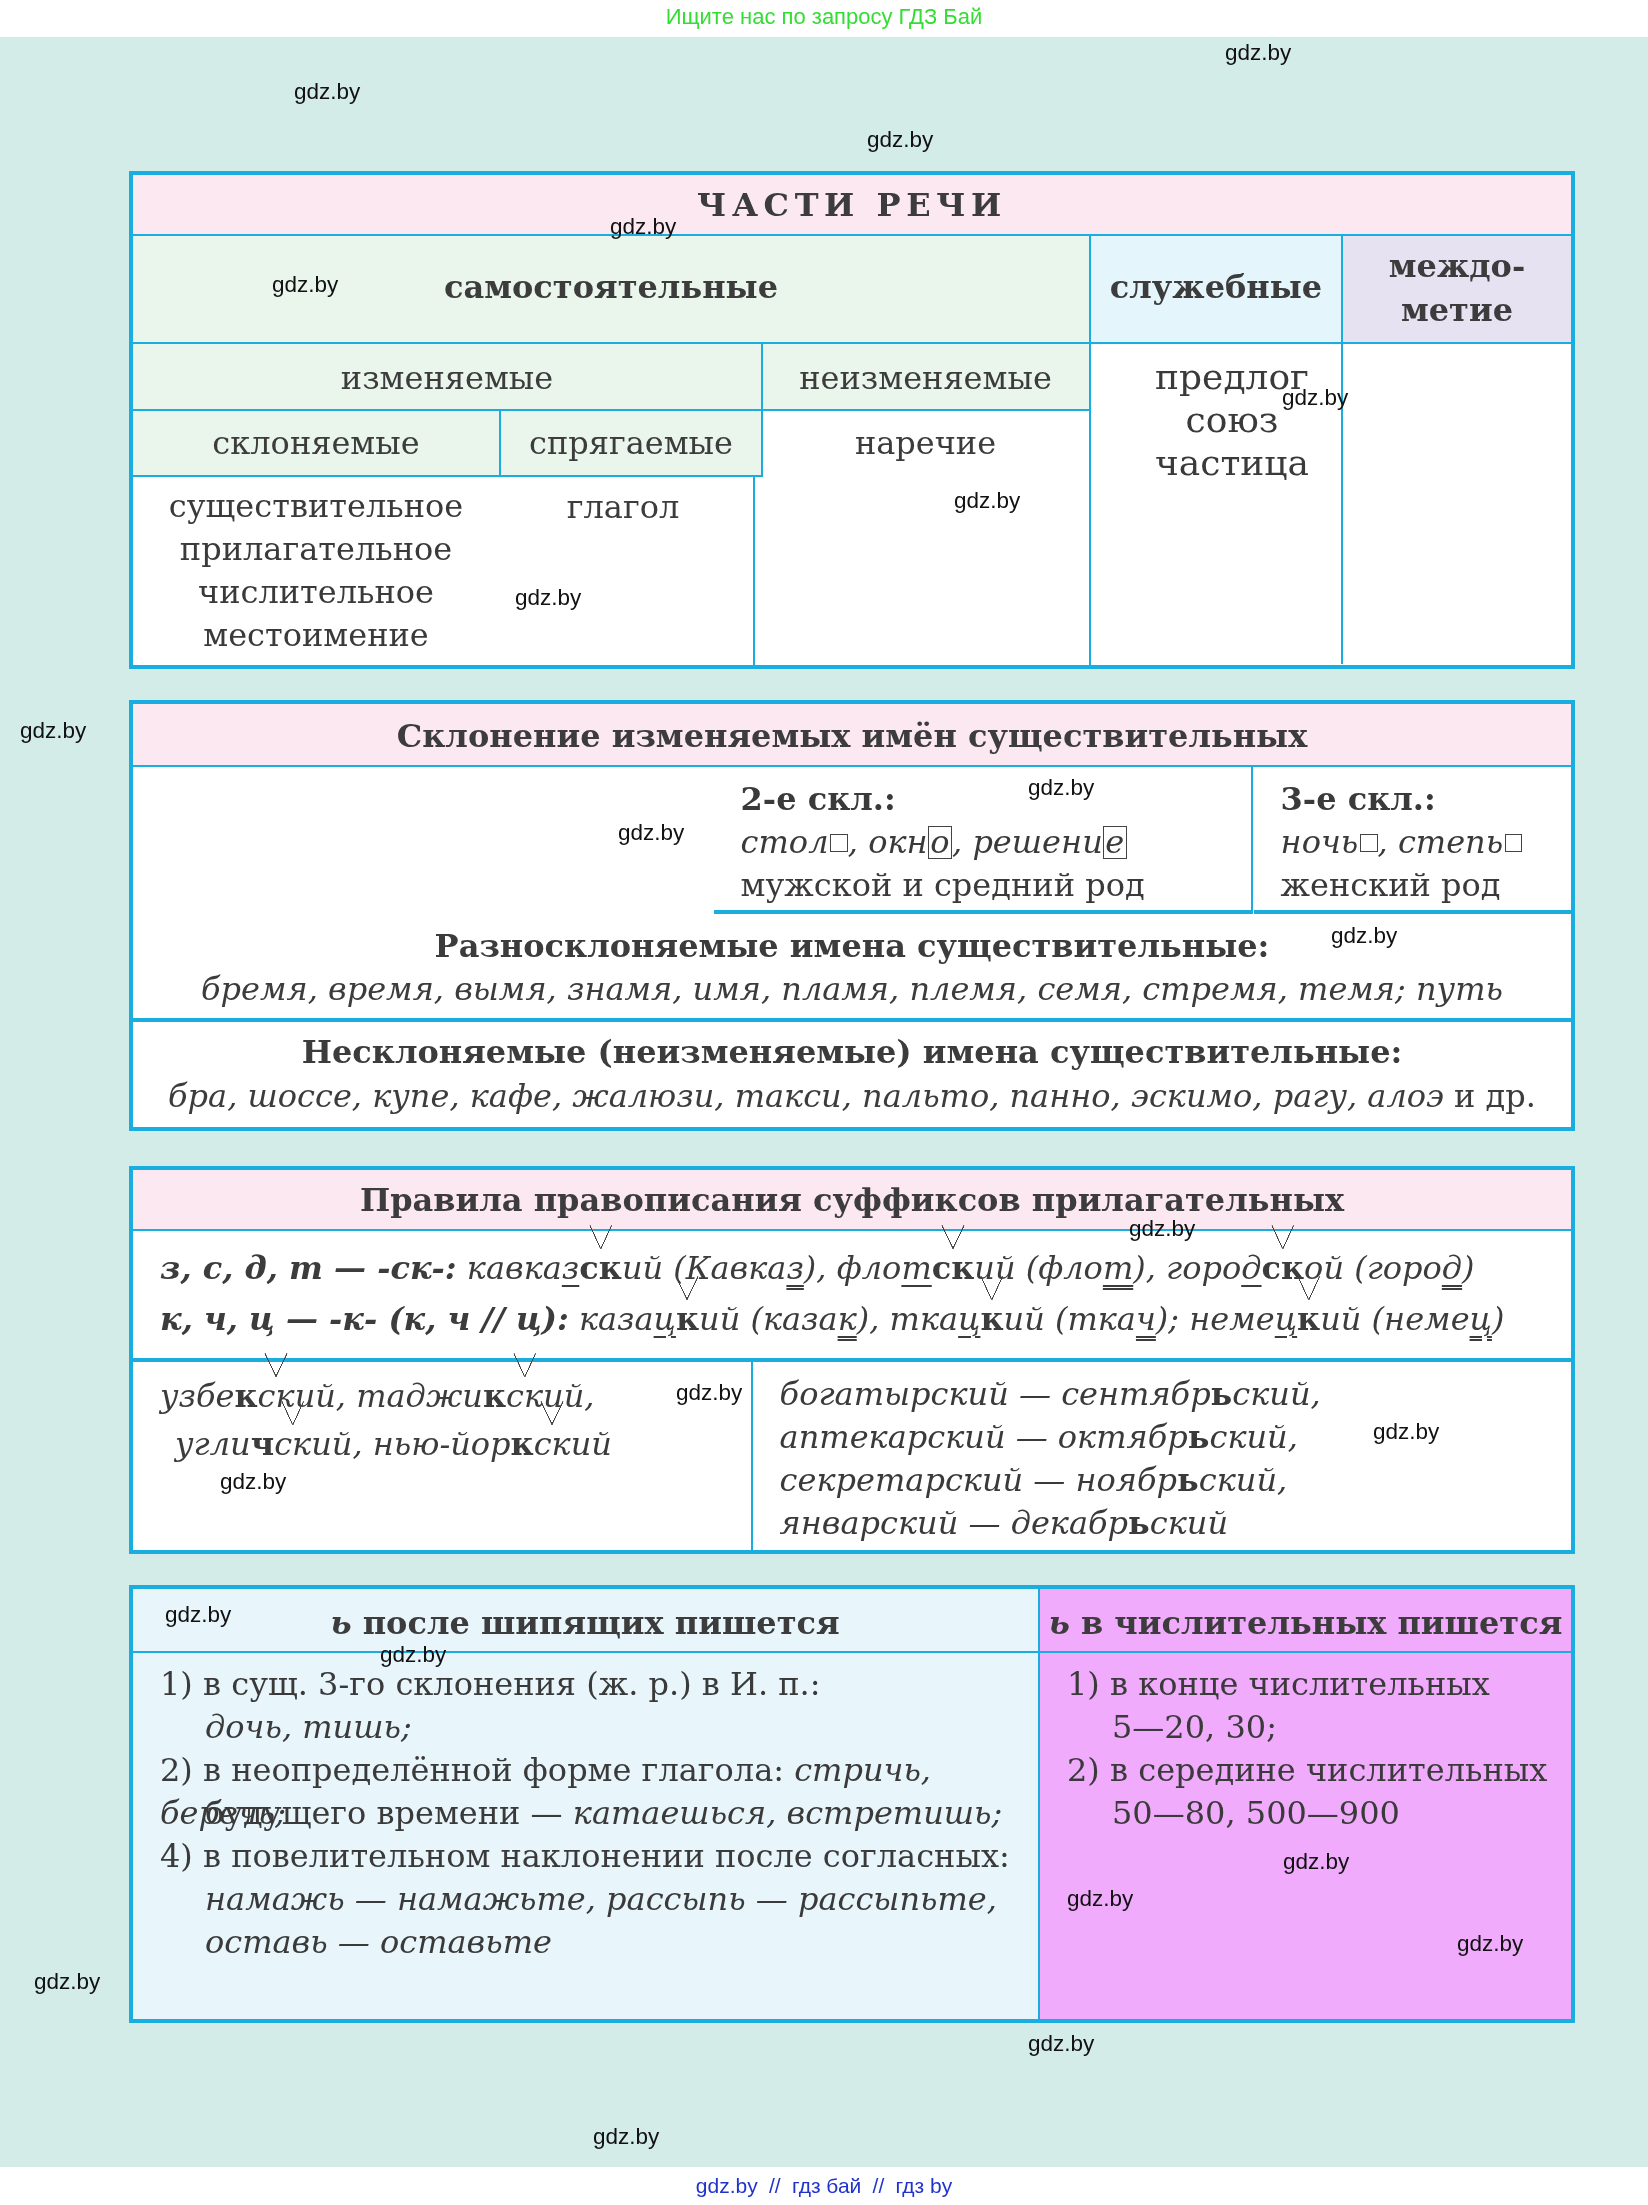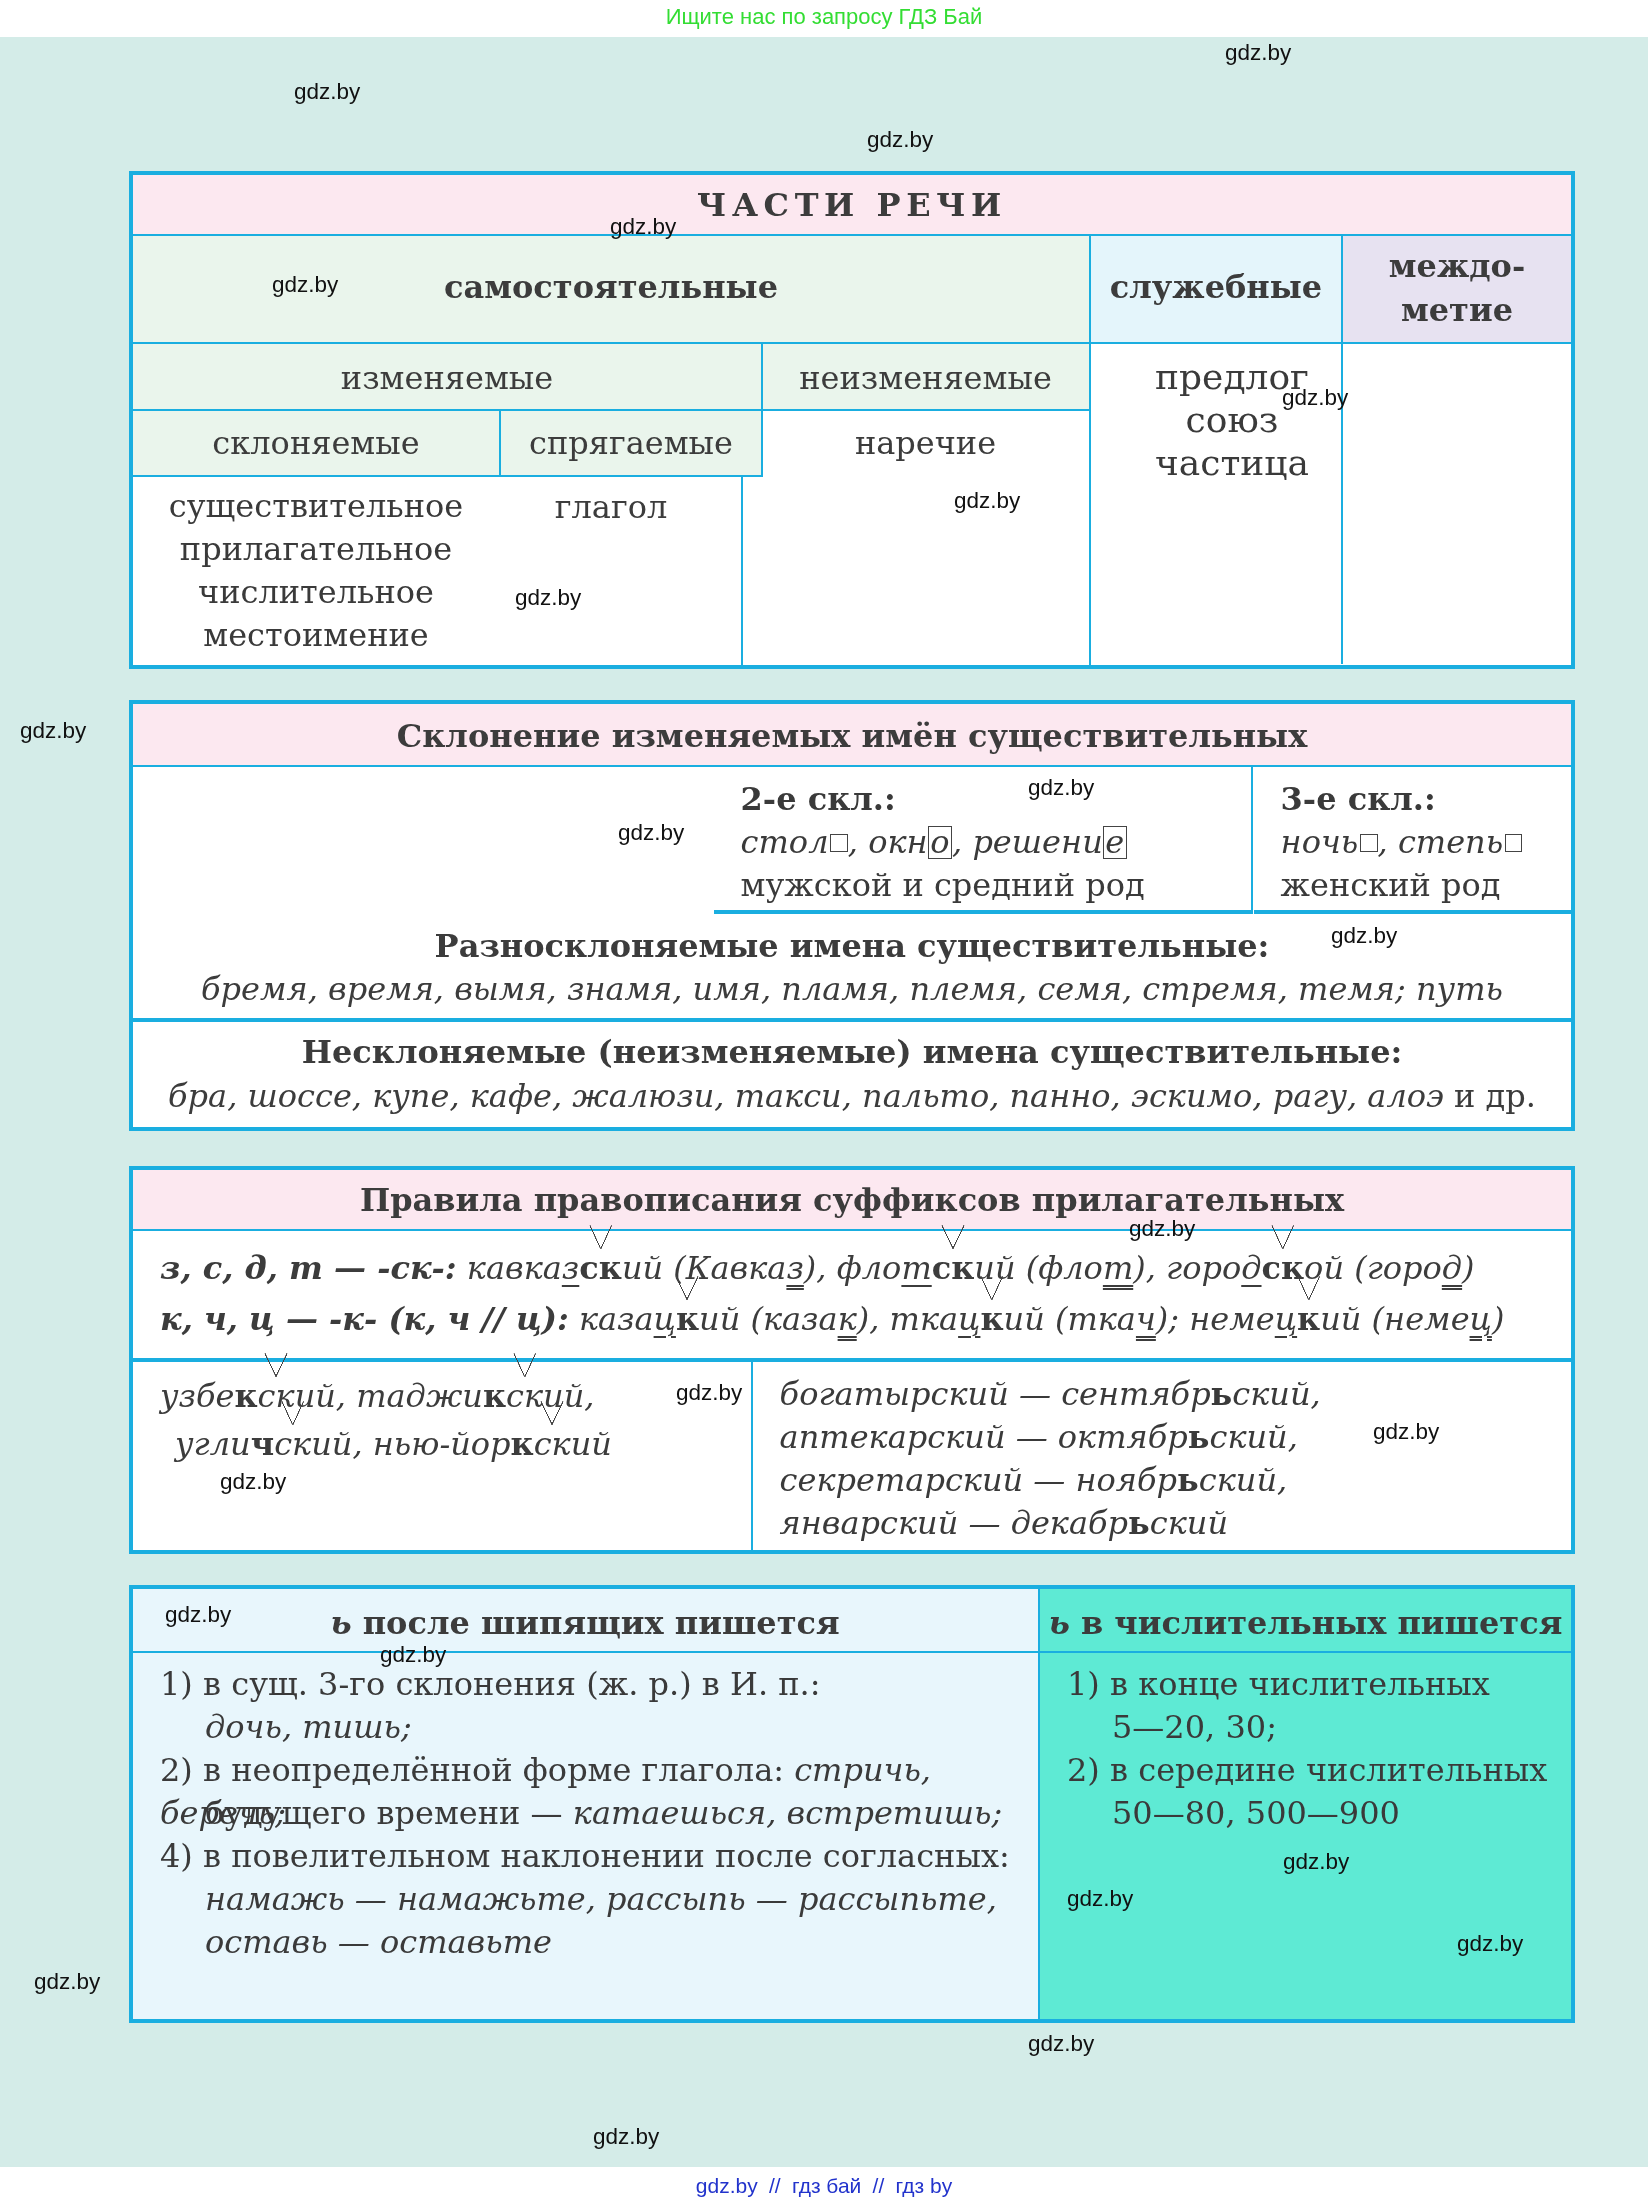--- a/index.html
+++ b/index.html
@@ -16,21 +16,21 @@
   .wm { position: absolute; font-family: "Liberation Sans", sans-serif; font-size: 22.5px; color: #111; white-space: nowrap; z-index: 5; }
 
   .tbl { position: absolute; left: 129px; width: 1446px; border: 4px solid #1aaee0; background: #ffffff; }
   .cell { position: absolute; border-color: #1aaee0; border-style: solid; border-width: 0; }
   .pink { background: #fce8f0; }
   .green { background: #eaf5ec; }
   .blue { background: #e4f5fb; }
   .violet { background: #e7e2f1; }
   .white { background: #ffffff; }
   .lightblue { background: #e8f6fc; }
-  .lightgreen { background: #5eead4; }
+  .lightgreen { background: #f0abfc; }
 
   .t { position: absolute; white-space: nowrap; font-size: 32px; color: #3c3c3c; }
   .center { text-align: center; }
   .bold { font-weight: bold; }
   .ital { font-style: italic; }
   .spaced { letter-spacing: 5.6px; }
   .boxed { display: inline-block; border: 1.2px solid #444; padding: 0 1.6px; line-height: 31px; }
   .sq { display: inline-block; width: 17.7px; height: 17.7px; border: 1.2px solid #444; vertical-align: 1.6px; margin-left: 1.6px; }
   .hl { font-weight: bold; font-style: normal; }
   .arc { position: relative; display: inline-block; }
@@ -89,21 +89,21 @@
   </div>
 
   <div class="cell white" style="left:0; top:302px; width:368px; height:188px; border-right-width:2.4px;">
     <div class="lines" style="position:absolute; left:0; top:8px; width:366px; text-align:center; font-size:32px;">
       <div>существительное</div>
       <div>прилагательное</div>
       <div>числительное</div>
       <div>местоимение</div>
     </div>
   </div>
-  <div class="cell white" style="left:348px; top:302px; width:262px; height:188px; border-right-width:2.4px;">
+  <div class="cell white" style="left:360px; top:302px; width:262px; height:188px; border-right-width:2.4px;">
     <div class="t center" style="left:0; width:260px; top:11.3px;">глагол</div>
   </div>
 </div>
 
 <div class="tbl" style="top:700px; height:431px;">
   <div class="cell pink" style="left:0; top:0; width:1438px; height:63px; border-bottom-width:2.4px;">
     <div class="t center bold" style="left:0; width:1438px; top:13px;">Склонение изменяемых имён существительных</div>
   </div>
 
 

